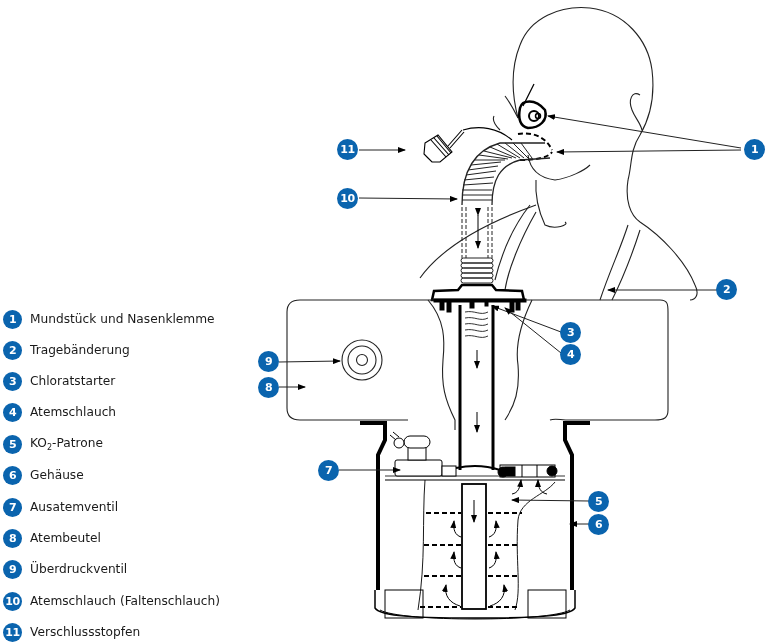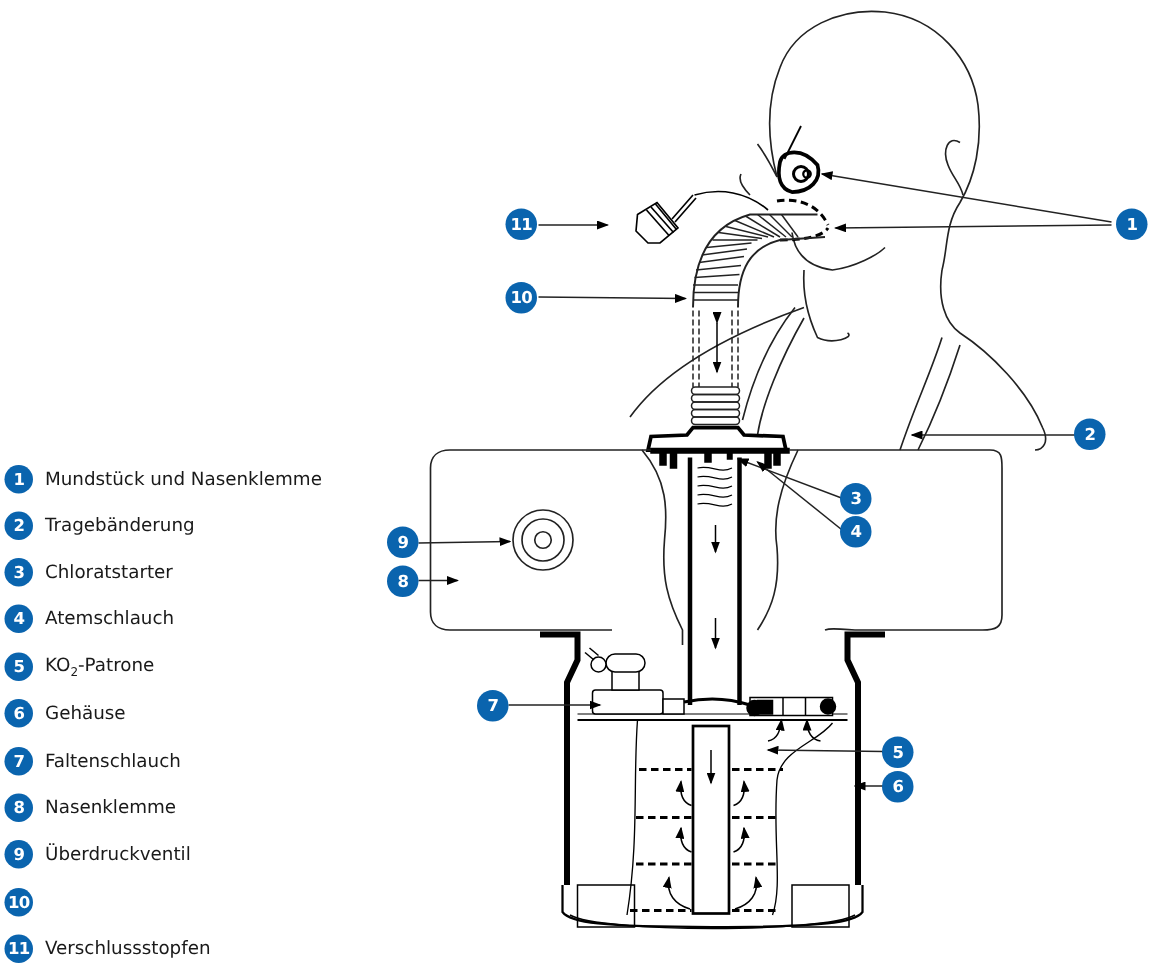--- a/index.html
+++ b/index.html
@@ -236,30 +236,31 @@
   <div class="legend-item" style="top:125px">
     <span class="badge" style="background: rgb(10, 100, 174);">5</span>
     <span class="legend-label"><span>KO</span><sub>2</sub><span>-Patrone</span></span>
   </div>
   <div class="legend-item" style="top:156px">
     <span class="badge" style="background: rgb(10, 100, 174);">6</span>
     <span class="legend-label">Gehäuse</span>
   </div>
   <div class="legend-item" style="top:188px">
     <span class="badge" style="background: rgb(10, 100, 174);">7</span>
-    <span class="legend-label">Faltenschlauch</span>
+    <span class="legend-label">Ausatemventil</span>
   </div>
   <div class="legend-item" style="top:219px">
     <span class="badge" style="background: rgb(10, 100, 174);">8</span>
-    <span class="legend-label">Nasenklemme</span>
+    <span class="legend-label">Atembeutel</span>
   </div>
   <div class="legend-item" style="top:250px">
     <span class="badge" style="background: rgb(10, 100, 174);">9</span>
     <span class="legend-label">Überdruckventil</span>
   </div>
   <div class="legend-item" style="top:282px">
     <span class="badge" style="background: rgb(10, 100, 174);">10</span>
+    <span class="legend-label">Atemschlauch (Faltenschlauch)</span>
   </div>
   <div class="legend-item" style="top:313px">
     <span class="badge" style="background: rgb(10, 100, 174);">11</span>
     <span class="legend-label">Verschlussstopfen</span>
   </div>
 </div>
 
 </body></html>

